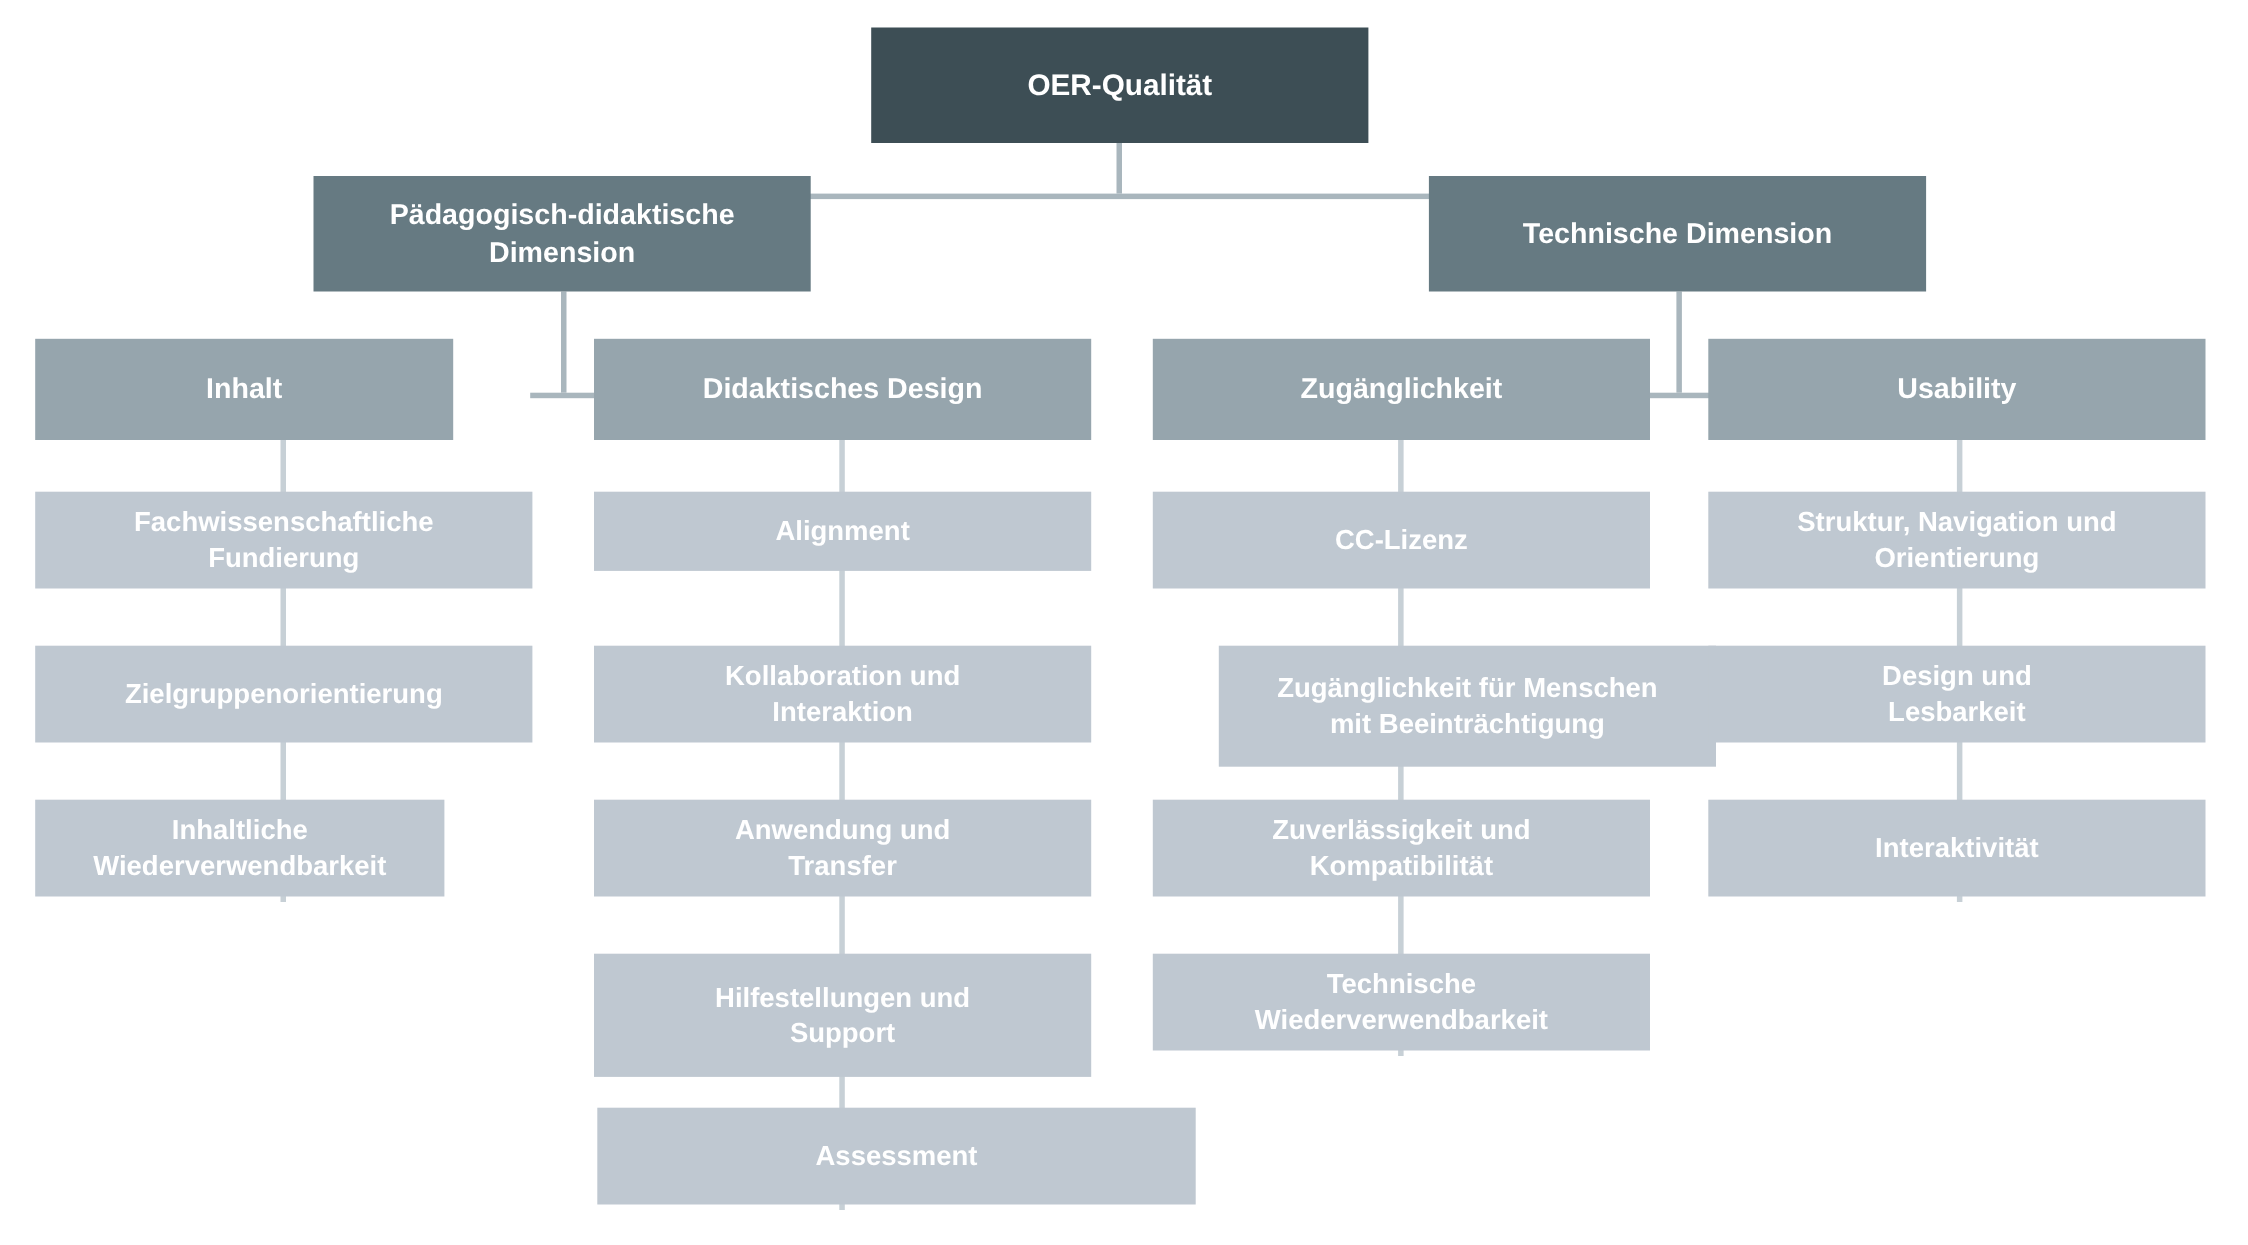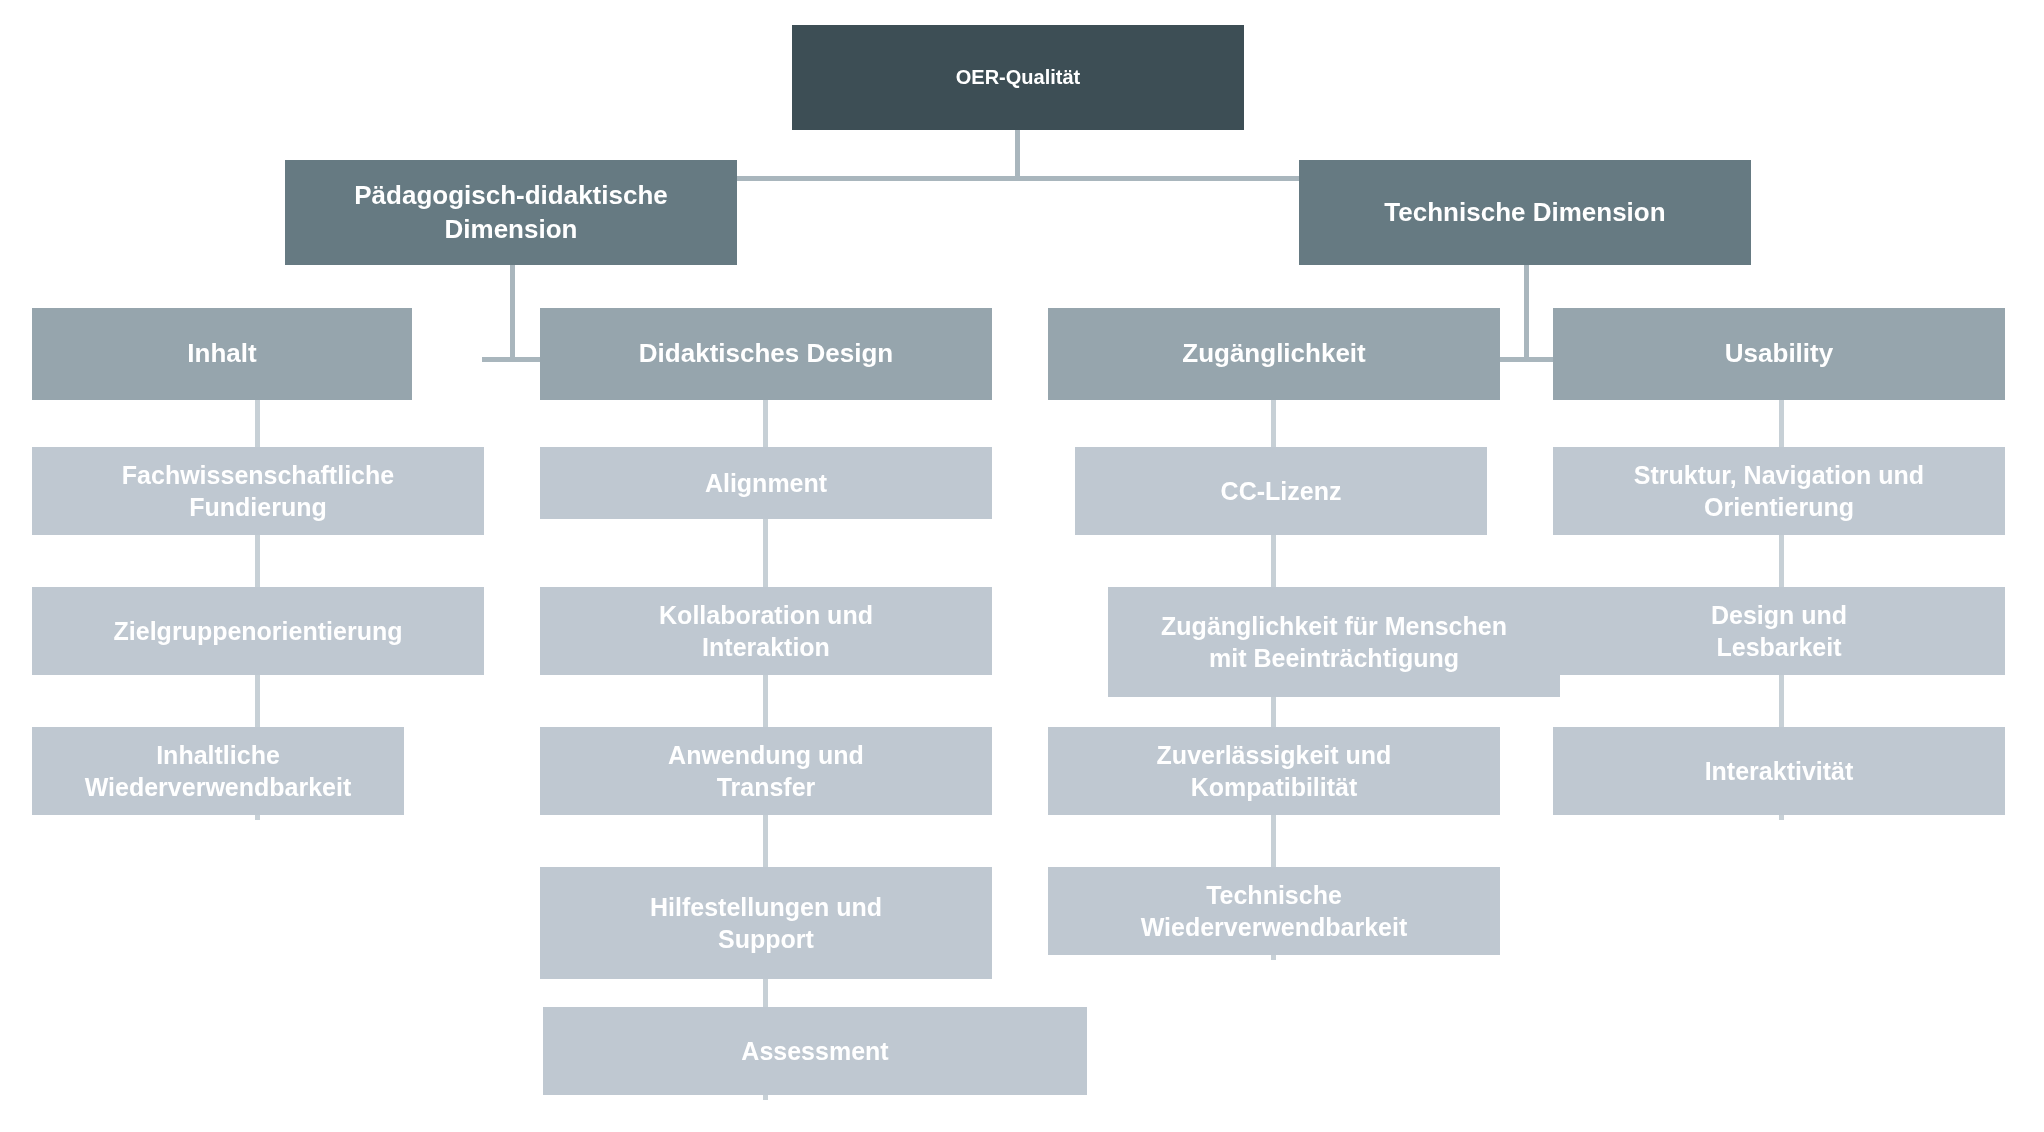--- a/index.html
+++ b/index.html
@@ -26,21 +26,21 @@
     text-align: center;
     color: #ffffff;
     font-weight: bold;
     line-height: 1.28;
     padding: 4px 10px;
     white-space: pre-line;
     z-index: 2;
   }
   .node.root {
     background: #3d4e55;
-    font-size: 20px;
+    font-size: 27px;
   }
   .node.dim {
     background: #667a82;
     font-size: 26px;
   }
   .node.cat {
     background: #96a5ad;
     font-size: 26px;
   }
   .node.leaf {
@@ -98,21 +98,21 @@
 
   <div class="node leaf" style="left:540px; top:447px; width:452px; height:72px;">Alignment</div>
   <div class="node leaf" style="left:540px; top:587px; width:452px; height:88px;">Kollaboration und
 Interaktion</div>
   <div class="node leaf" style="left:540px; top:727px; width:452px; height:88px;">Anwendung und
 Transfer</div>
   <div class="node leaf" style="left:540px; top:867px; width:452px; height:112px;">Hilfestellungen und
 Support</div>
   <div class="node leaf" style="left:515px; top:1007px; width:544px; height:88px;margin-left:28px;">Assessment</div>
 
-  <div class="node leaf" style="left:1048px; top:447px; width:412px; height:88px;margin-left:27px;">CC-Lizenz</div>
+  <div class="node leaf" style="left:1048px; top:447px; width:452px; height:88px;">CC-Lizenz</div>
   <div class="node leaf" style="left:1108px; top:587px; width:452px; height:110px;">Zugänglichkeit für Menschen
 mit Beeinträchtigung</div>
   <div class="node leaf" style="left:1048px; top:727px; width:452px; height:88px;">Zuverlässigkeit und
 Kompatibilität</div>
   <div class="node leaf" style="left:1048px; top:867px; width:452px; height:88px;">Technische
 Wiederverwendbarkeit</div>
 
   <div class="node leaf" style="left:1553px; top:447px; width:452px; height:88px;">Struktur, Navigation und
 Orientierung</div>
   <div class="node leaf" style="left:1553px; top:587px; width:452px; height:88px;">Design und

